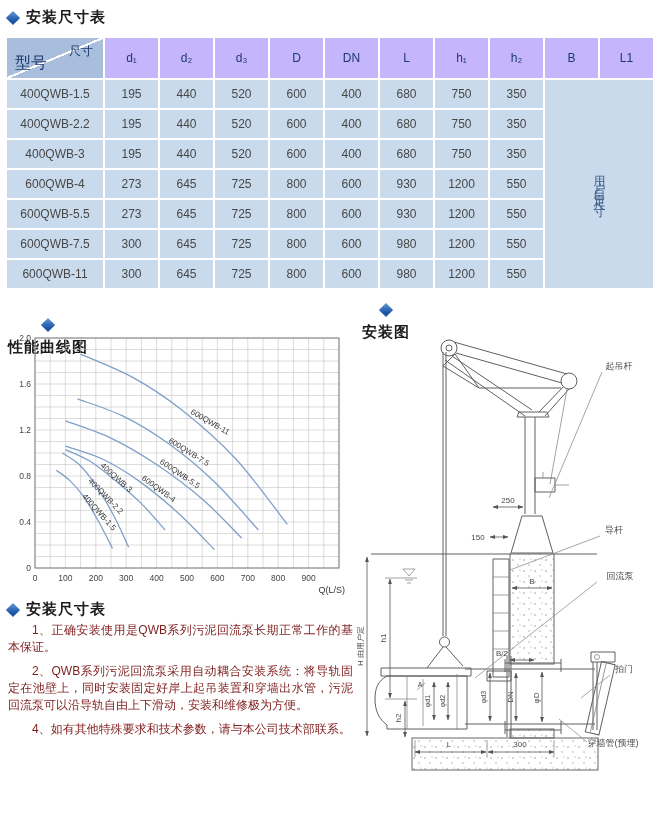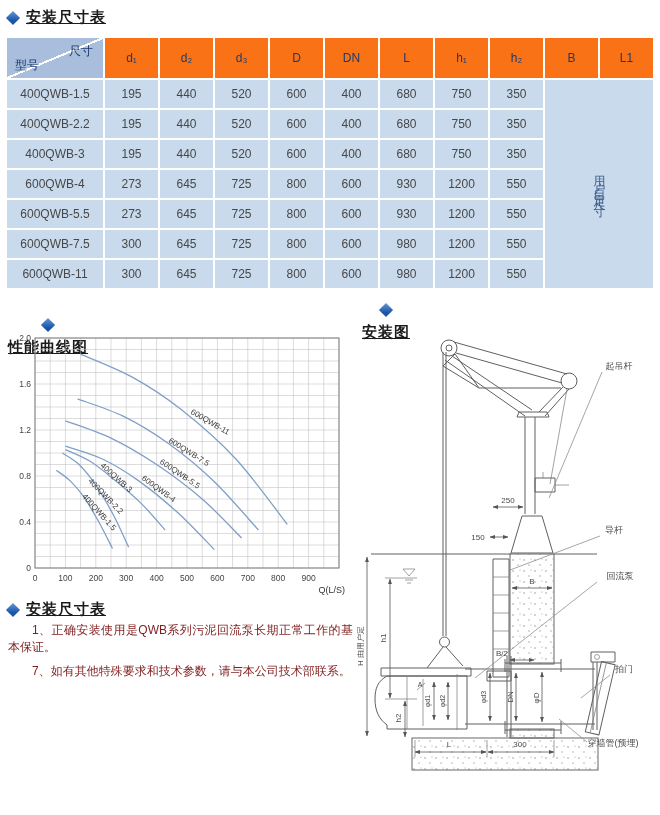--- a/index.html
+++ b/index.html
@@ -4,34 +4,34 @@
 <style>
   html,body{margin:0;padding:0;}
   body{
     width:660px;height:815px;position:relative;overflow:hidden;
     background:#ffffff;color:#222;
     font-family:"Liberation Sans","DejaVu Sans",sans-serif;
   }
   .sec-head{position:absolute;display:flex;align-items:center;gap:8px;}
   .diamond{width:10px;height:10px;flex:0 0 auto;transform:rotate(45deg);
     background:linear-gradient(135deg,#6699d6 0%,#1a55a6 70%);}
-  .sec-title{font-size:15px;font-weight:bold;color:#1b1b1b;letter-spacing:1px;text-decoration:underline;}
+  .sec-title{font-size:15px;font-weight:bold;color:#1b1b1b;letter-spacing:1px;}
 
   
   table.dim{position:absolute;left:5px;top:36px;width:650px;
     border-collapse:separate;border-spacing:2px;table-layout:fixed;}
   table.dim th,table.dim td{text-align:center;vertical-align:middle;padding:0;}
-  table.dim thead th{background:#f97316;color:#1d3a6b;font-weight:normal;font-size:12px;height:40px;}
+  table.dim thead th{background:#c4b5fd;color:#1d3a6b;font-weight:normal;font-size:12px;height:40px;}
   table.dim th.corner{
     background-color:#a9bedd;position:relative;
     background-image:linear-gradient(to bottom right,
       transparent calc(50% - 1px),#fff calc(50% - 1px),#fff calc(50% + 1px),transparent calc(50% + 1px));
   }
   .corner-top{position:absolute;top:5px;right:10px;font-size:12px;color:#1d3a6b;}
-  .corner-bot{position:absolute;bottom:4px;left:8px;font-size:12px;color:#1d3a6b;}
+  .corner-bot{position:absolute;bottom:4px;left:8px;font-size:16px;color:#1d3a6b;}
   table.dim tbody td{background:#c9daec;color:#474747;font-size:12px;height:28px;}
   .vtext{writing-mode:vertical-lr;text-orientation:upright;margin:0 auto;
     letter-spacing:6px;font-size:12px;color:#3c5d88;}
 
   
   #perf-chart{position:absolute;left:5px;top:328px;}
   #install-diagram{position:absolute;left:357px;top:326px;}
   svg text{font-family:"Liberation Sans","DejaVu Sans",sans-serif;}
 
   
@@ -377,14 +377,15 @@
       <text x="73" y="375" text-anchor="middle" font-size="7" fill="#4a4a4a" transform="rotate(-90 73 375)">φd1</text>
       <text x="88" y="375" text-anchor="middle" font-size="7" fill="#4a4a4a" transform="rotate(-90 88 375)">φd2</text>
       <text x="129" y="371" text-anchor="middle" font-size="7" fill="#4a4a4a" transform="rotate(-90 129 371)">φd3</text>
       <text x="156" y="371" text-anchor="middle" font-size="8" fill="#4a4a4a" transform="rotate(-90 156 371)">DN</text>
       <text x="182" y="372" text-anchor="middle" font-size="8" fill="#4a4a4a" transform="rotate(-90 182 372)">φD</text>
     </g>
 </svg>
 
 <div class="notes">
   <p>1、正确安装使用是QWB系列污泥回流泵长期正常工作的基本保证。</p>
-  <p>7、如有其他特殊要求和技术参数，请与本公司技术部联系。</p>
+  <p>2、QWB系列污泥回流泵采用自动耦合安装系统：将导轨固定在池壁上，同时安装固定好岸上起吊装置和穿墙出水管，污泥回流泵可以沿导轨自由上下滑动，安装和维修极为方便。</p>
+  <p>4、如有其他特殊要求和技术参数，请与本公司技术部联系。</p>
 </div>
 
 </body></html>

